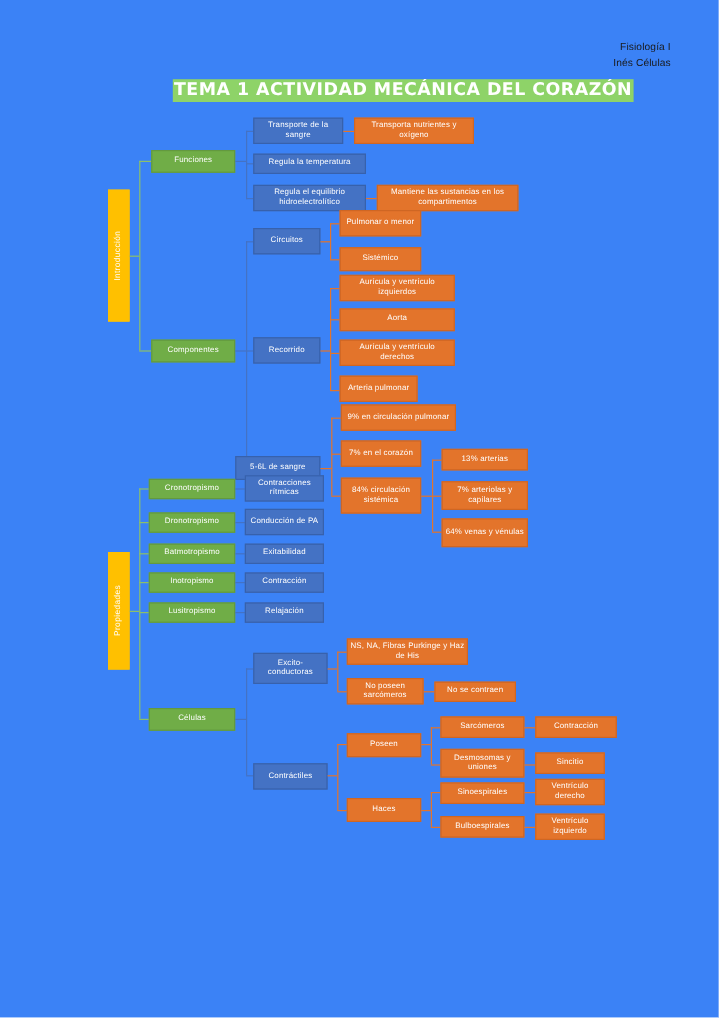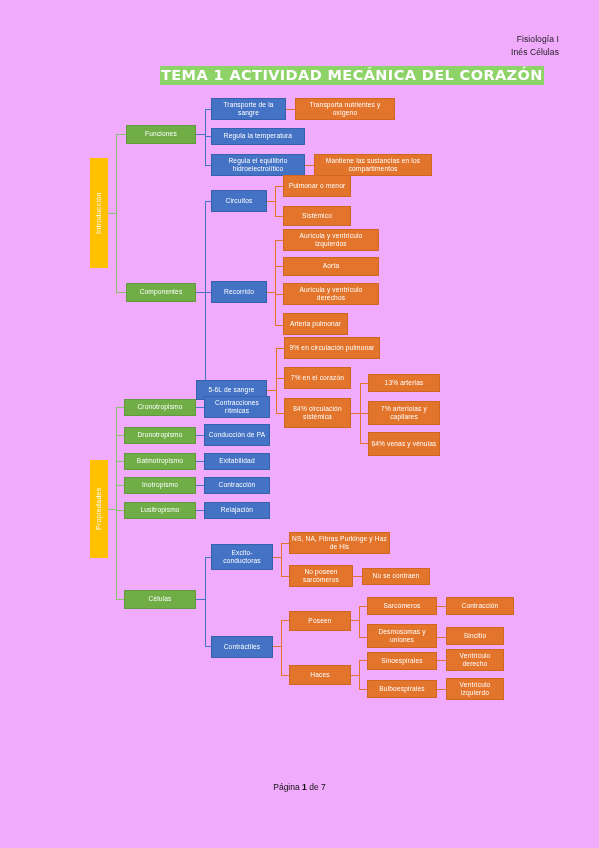--- a/index.html
+++ b/index.html
@@ -10,35 +10,35 @@
   body {
     width: 599px;
     height: 848px;
     position: relative;
     font-family: "Liberation Sans", sans-serif;
     overflow: hidden;
   }
   #page {
     position: absolute;
     inset: 0;
-    background: #f0abfc;
+    background: #3b82f6;
   }
   .hdr {
     position: absolute;
     right: 40px;
     top: 33px;
     text-align: right;
     font-size: 8.5px;
     color: #1a1a1a;
     line-height: 13px;
     letter-spacing: .1px;
   }
   .title-wrap {
     position: absolute;
-    left: 160px;
+    left: 144px;
     top: 66px;
     white-space: nowrap;
   }
   .title {
     font-family: "DejaVu Sans", sans-serif;
     font-size: 14.5px;
     font-weight: bold;
     letter-spacing: .4px;
     color: #ffffff;
     background: #8ed368;
@@ -356,17 +356,14 @@
   </div>
 
   <div class="node orange" style="left:367px; top:680px; width:70px; height:18px;">
     <span>Bulboespirales</span>
   </div>
   <div class="ln h c-orange" style="left:437px; top:689px; width:9px;"></div>
   <div class="node orange" style="left:446px; top:678px; width:58px; height:22px;">
     <span>Ventrículo izquierdo</span>
   </div>
 
-  <div class="footer">
-    <span>Página </span><b>1</b><span> de 7</span>
-  </div>
 
 </div>
 
 </body></html>

